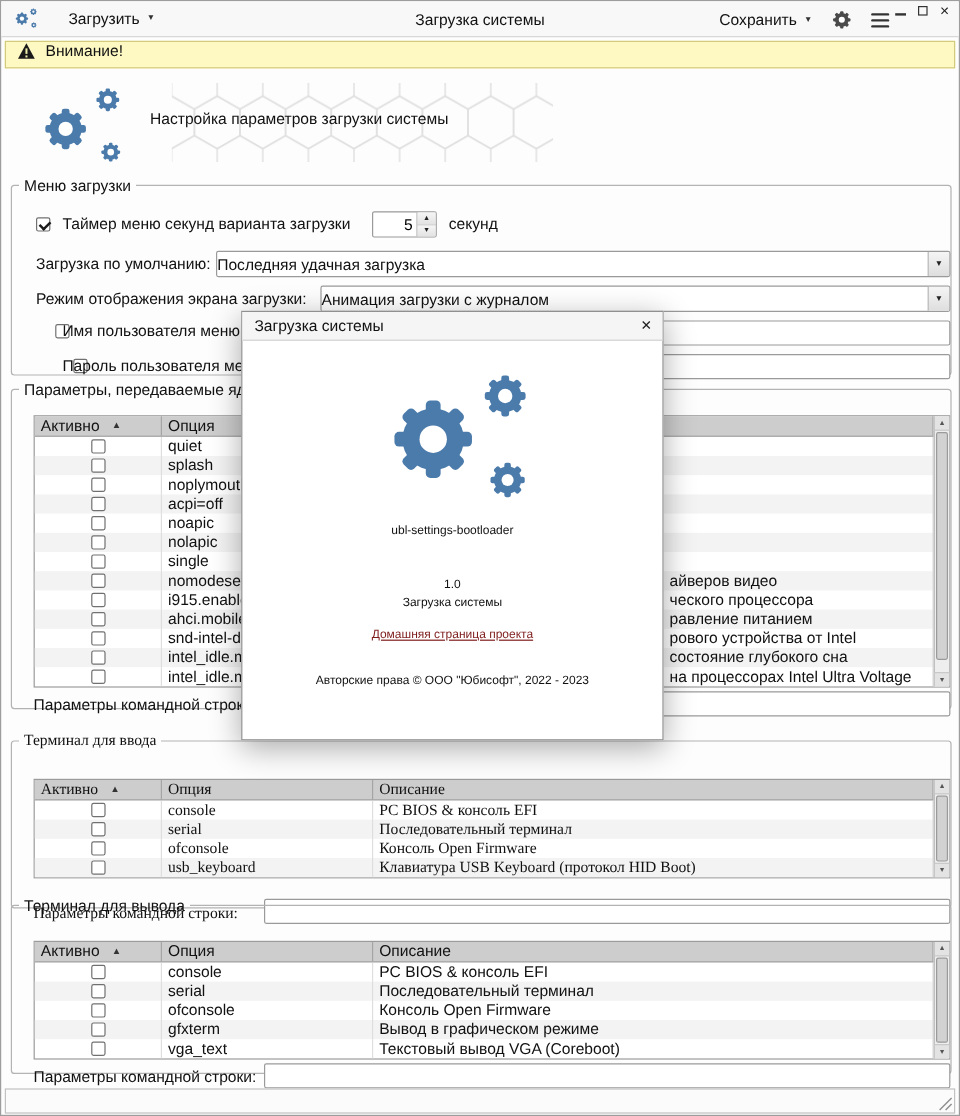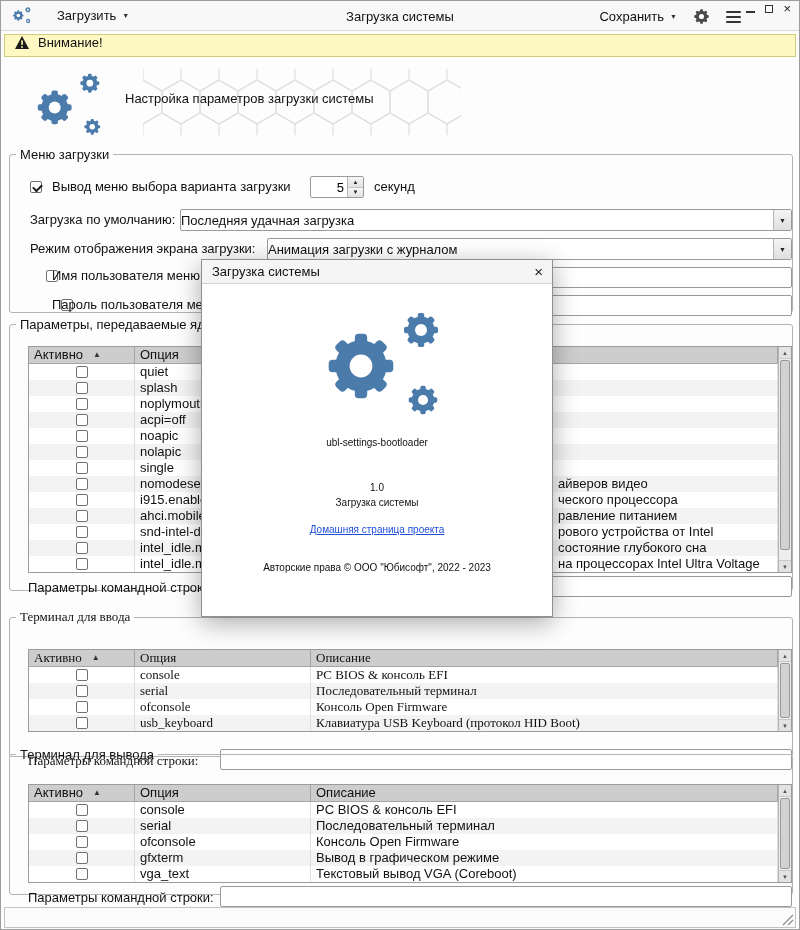--- a/index.html
+++ b/index.html
@@ -64,21 +64,21 @@
   .sb-down { position:absolute; bottom:0; left:0; right:0; border-top:1px solid #c9c9c9; border-bottom:none; }
   .sb-thumb { position:absolute; left:1px; right:1px; border:1px solid #9a9a9a; background:#d2d2d2; border-radius:2px; }
   .thumb-kernel { top:13px; height:190px; }
   .thumb-full { top:13px; bottom:13px; }
   
   .dialog { position:absolute; left:200px; top:258px; width:352px; height:358px; background:#fff; border:1px solid #909090; box-shadow:0 6px 24px rgba(0,0,0,.33); z-index:40; }
   .dlg-title { position:absolute; left:0; right:0; top:0; height:24px; background:#f5f5f5; border-bottom:1px solid #d2d2d2; }
   .dlg-title-text { position:absolute; left:10px; top:4px; font-size:13px; }
   .dlg-close { position:absolute; right:9px; top:3px; font-size:15px; color:#222; cursor:default; }
   .dlg-center { position:absolute; left:0; right:0; text-align:center; font-size:10px; }
-  .dlg-link { color:#1d4ed8; text-decoration:underline; }
+  .dlg-link { color:#7f1d1d; text-decoration:underline; }
   
   .statusbar { position:absolute; left:3px; right:3px; top:906px; height:21px; background:#fbfbfb; border:1px solid #c2c2c2; }
   .grip { position:absolute; right:1px; bottom:1px; }
 </style>
 </head>
 <body>
 
 <svg width="0" height="0" style="position:absolute" aria-hidden="true">
   <defs>
     <g id="gear">
@@ -153,21 +153,21 @@
 <svg class="logo-svg" width="92" height="80" viewBox="0 0 150 132" style="color:#4b7bab">
   <use href="#gear" transform="translate(58,70) scale(0.82)"></use>
   <use href="#gear" transform="translate(116,30) scale(0.46)"></use>
   <use href="#gear" transform="translate(120,102) scale(0.38)"></use>
 </svg>
 <div class="subtitle">Настройка параметров загрузки системы</div>
 
 <fieldset id="f1">
   <legend>Меню загрузки</legend>
   <span class="cb abs" style="left:20px; top:19px;" data-checked="true"></span>
-  <span class="abs" style="left:42px; top:17px;">Вывод меню выбора варианта загрузки</span>
+  <span class="abs" style="left:42px; top:17px;">Таймер меню секунд варианта загрузки</span>
   <div class="spin" style="left:300px; top:14px;">
     <input value="5" style="">
     <div class="spin-btns">
       <div class="spin-b">▲</div>
       <div class="spin-b">▼</div>
     </div>
   </div>
   <span class="abs" style="left:364px; top:17px;">секунд</span>
 
   <span class="abs" style="left:20px; top:50px;">Загрузка по умолчанию:</span>

